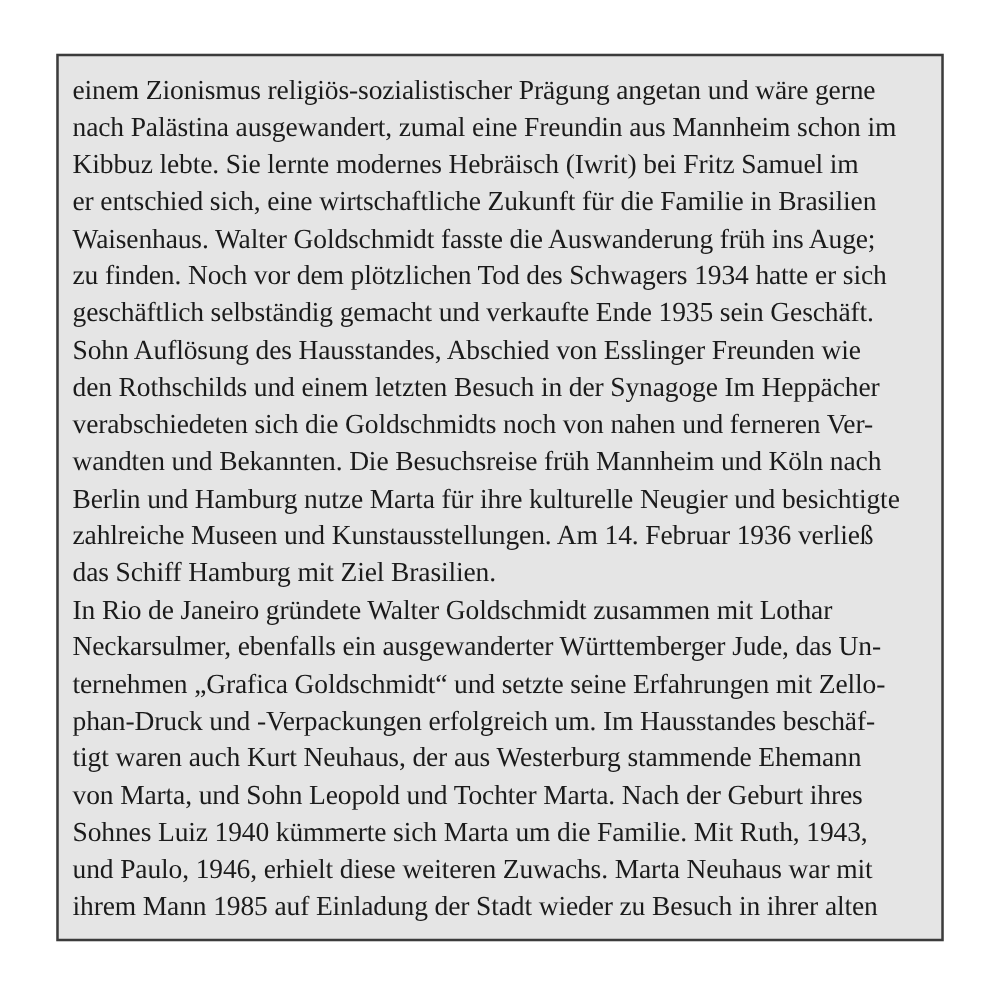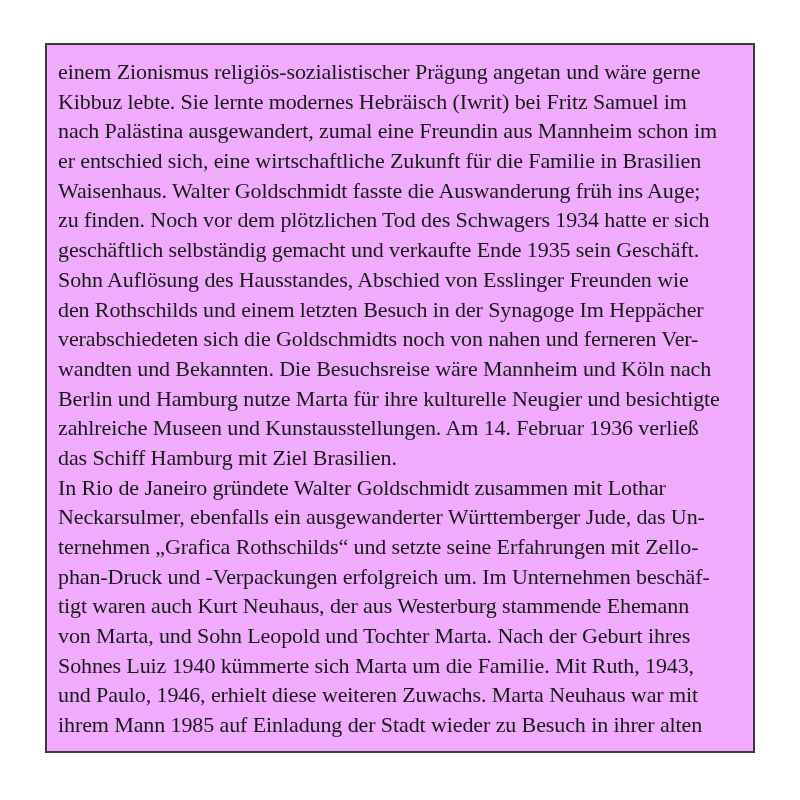--- a/index.html
+++ b/index.html
@@ -17,21 +17,21 @@
     background: #ffffff;
   }
   .text-box {
     position: absolute;
     left: 45px;
     top: 43px;
     width: 710px;
     height: 710px;
     box-sizing: border-box;
     border: 2px solid #3b3b3b;
-    background: #f0abfc;
+    background: #e5e5e5;
     padding: 12px 11px 0 11px;
   }
   .text-block {
     font-family: "Liberation Serif", "DejaVu Serif", serif;
     font-size: 22px;
     line-height: 29.7px;
     color: #1b1b1b;
     letter-spacing: -0.1px;
   }
   .line {
@@ -41,37 +41,37 @@
     overflow: visible;
   }
 </style>
 </head>
 <body>
 
 <div class="scan-page">
   <div class="text-box">
     <div class="text-block">
         <div class="line">einem Zionismus religiös-sozialistischer Prägung angetan und wäre gerne</div>
+        <div class="line">nach Palästina ausgewandert, zumal eine Freundin aus Mannheim schon im</div>
         <div class="line">Kibbuz lebte. Sie lernte modernes Hebräisch (Iwrit) bei Fritz Samuel im</div>
-        <div class="line">nach Palästina ausgewandert, zumal eine Freundin aus Mannheim schon im</div>
         <div class="line">er entschied sich, eine wirtschaftliche Zukunft für die Familie in Brasilien</div>
         <div class="line">Waisenhaus. Walter Goldschmidt fasste die Auswanderung früh ins Auge;</div>
         <div class="line">zu finden. Noch vor dem plötzlichen Tod des Schwagers 1934 hatte er sich</div>
         <div class="line">geschäftlich selbständig gemacht und verkaufte Ende 1935 sein Geschäft.</div>
         <div class="line">Sohn Auflösung des Hausstandes, Abschied von Esslinger Freunden wie</div>
         <div class="line">den Rothschilds und einem letzten Besuch in der Synagoge Im Heppächer</div>
         <div class="line">verabschiedeten sich die Goldschmidts noch von nahen und ferneren Ver-</div>
-        <div class="line">wandten und Bekannten. Die Besuchsreise wäre Mannheim und Köln nach</div>
+        <div class="line">wandten und Bekannten. Die Besuchsreise früh Mannheim und Köln nach</div>
         <div class="line">Berlin und Hamburg nutze Marta für ihre kulturelle Neugier und besichtigte</div>
         <div class="line">zahlreiche Museen und Kunstausstellungen. Am 14. Februar 1936 verließ</div>
         <div class="line">das Schiff Hamburg mit Ziel Brasilien.</div>
         <div class="line">In Rio de Janeiro gründete Walter Goldschmidt zusammen mit Lothar</div>
         <div class="line">Neckarsulmer, ebenfalls ein ausgewanderter Württemberger Jude, das Un-</div>
-        <div class="line">ternehmen „Grafica Rothschilds“ und setzte seine Erfahrungen mit Zello-</div>
-        <div class="line">phan-Druck und -Verpackungen erfolgreich um. Im Unternehmen beschäf-</div>
+        <div class="line">ternehmen „Grafica Goldschmidt“ und setzte seine Erfahrungen mit Zello-</div>
+        <div class="line">phan-Druck und -Verpackungen erfolgreich um. Im Hausstandes beschäf-</div>
         <div class="line">tigt waren auch Kurt Neuhaus, der aus Westerburg stammende Ehemann</div>
         <div class="line">von Marta, und Sohn Leopold und Tochter Marta. Nach der Geburt ihres</div>
         <div class="line">Sohnes Luiz 1940 kümmerte sich Marta um die Familie. Mit Ruth, 1943,</div>
         <div class="line">und Paulo, 1946, erhielt diese weiteren Zuwachs. Marta Neuhaus war mit</div>
         <div class="line">ihrem Mann 1985 auf Einladung der Stadt wieder zu Besuch in ihrer alten</div>
       </div>
   </div>
 </div>
 
 </body></html>

